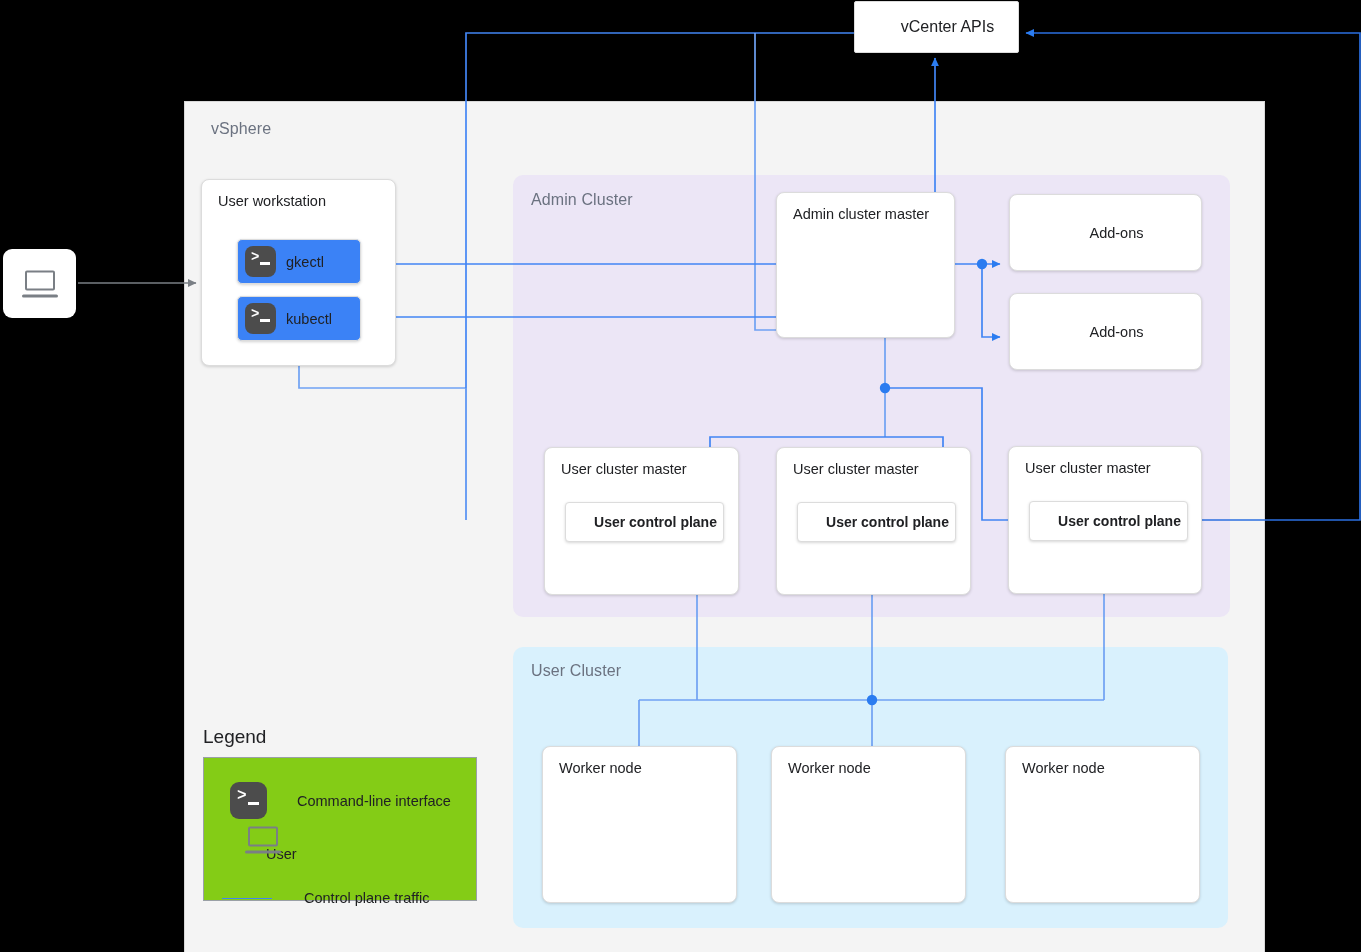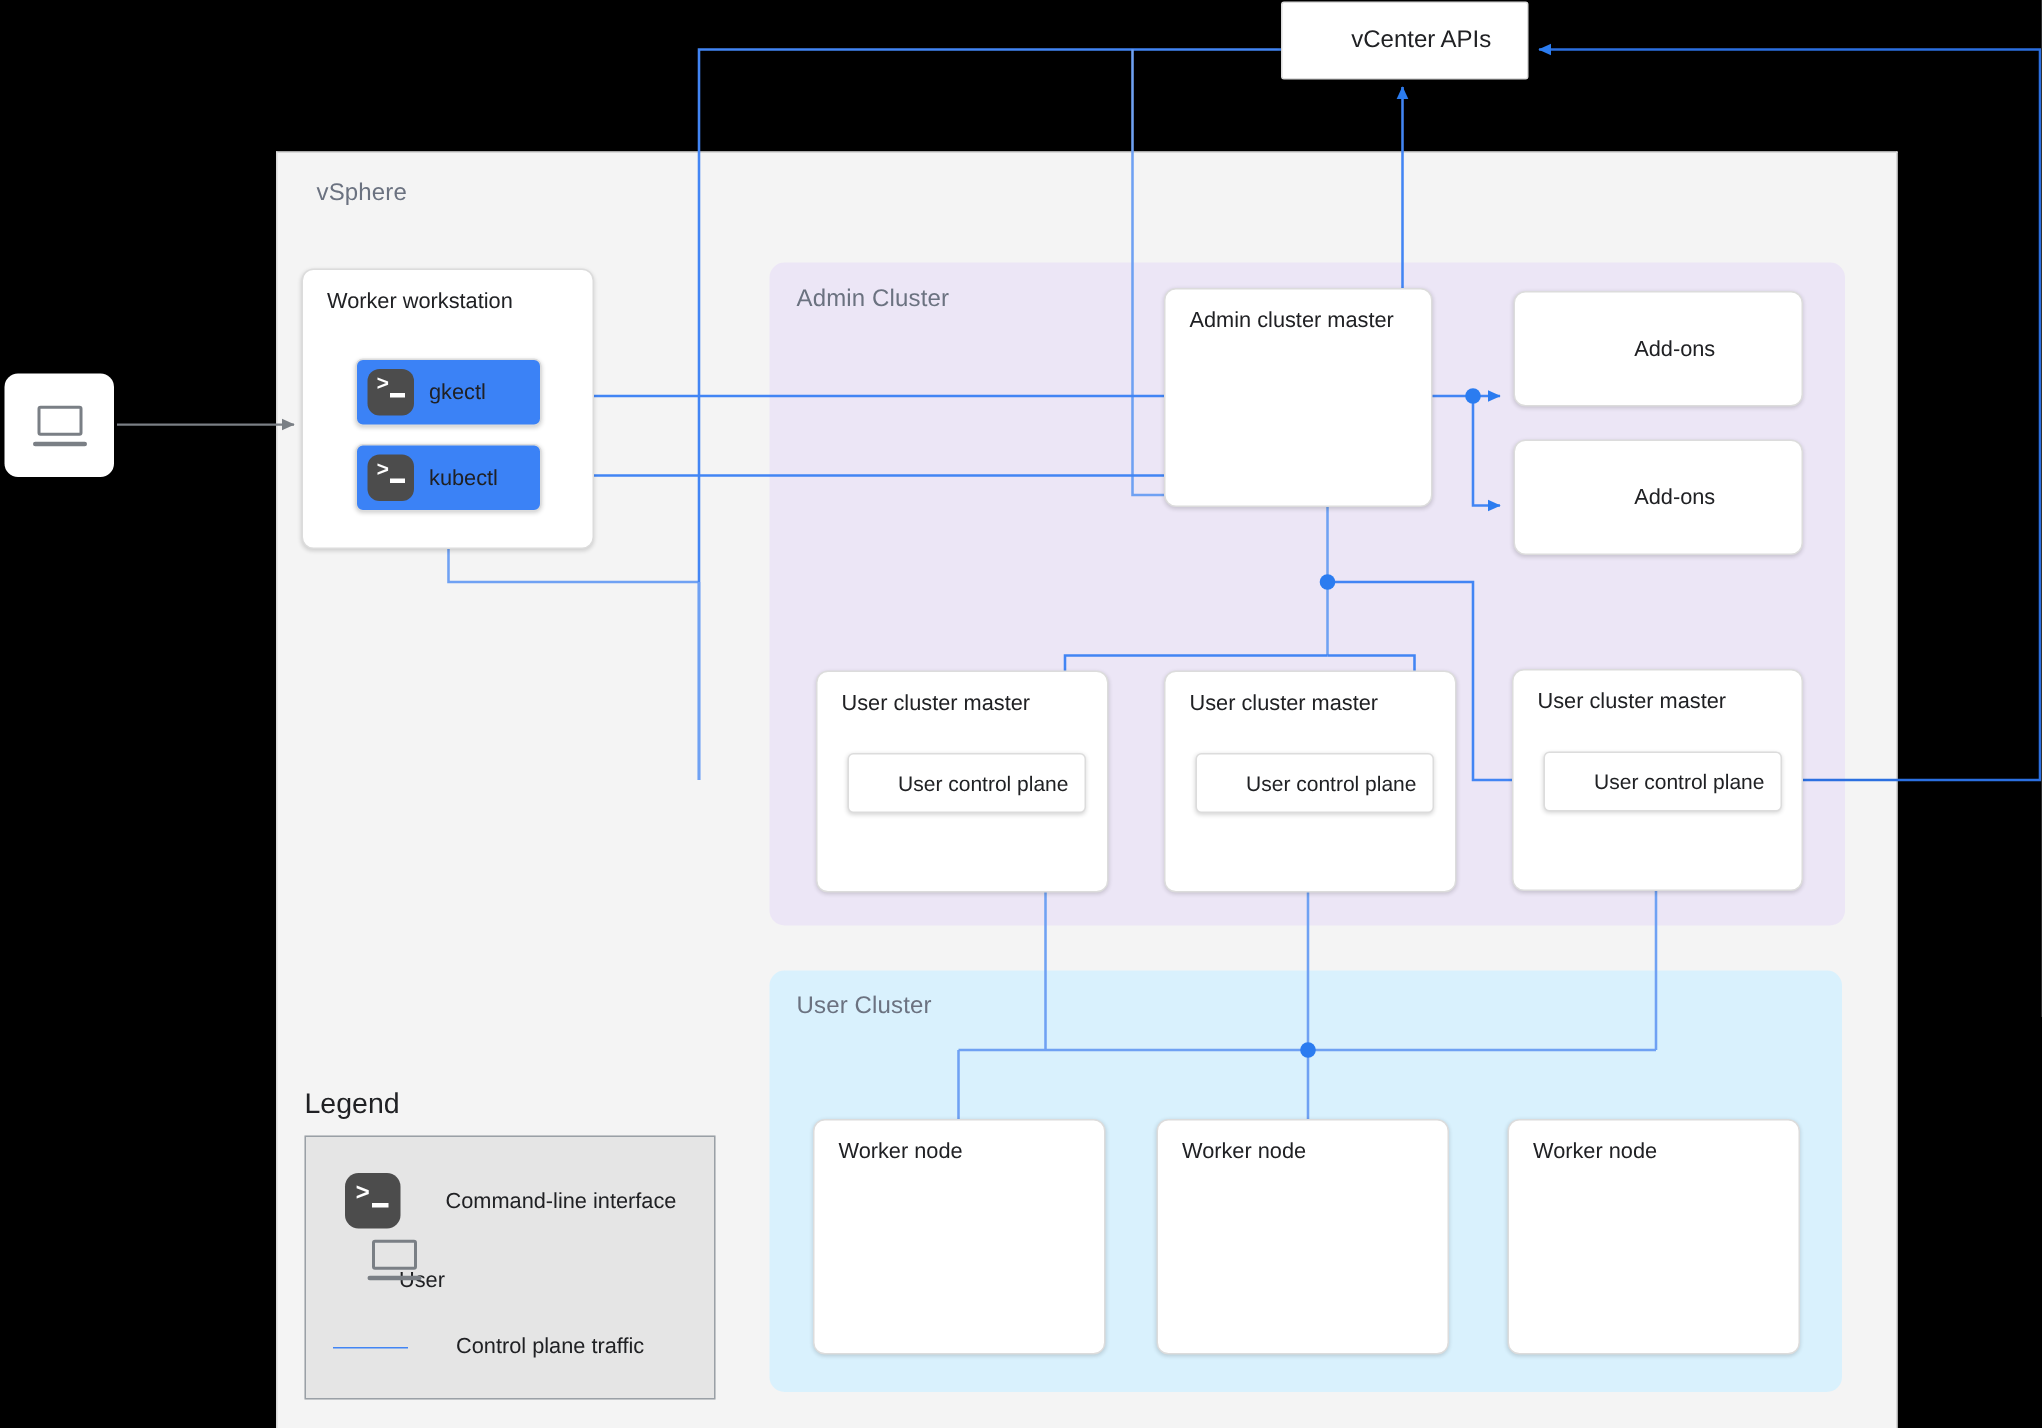--- a/index.html
+++ b/index.html
@@ -79,21 +79,21 @@
 
   .addon1 { left: 1009px; top: 194px; width: 193px; height: 77px; }
   .addon2 { left: 1009px; top: 293px; width: 193px; height: 77px; }
 
   .ucm1 { left: 544px; top: 447px; width: 195px; height: 148px; }
   .ucm2 { left: 776px; top: 447px; width: 195px; height: 148px; }
   .ucm3 { left: 1008px; top: 446px; width: 194px; height: 148px; }
   .ucp  { position: absolute; width: 157px; height: 38px; top: 54px; left: 20px;
           background:#fff; border:1px solid #dcdcdc; border-radius:4px;
           box-shadow: 0 1px 3px rgba(0,0,0,.16); }
-  .ucp .centered-label { font-size: 14px; }
+  .ucp .centered-label { font-size: 14px; font-weight: bold; }
 
   .worker1 { left: 542px; top: 746px; width: 195px; height: 157px; }
   .worker2 { left: 771px; top: 746px; width: 195px; height: 157px; }
   .worker3 { left: 1005px; top: 746px; width: 195px; height: 157px; }
 
   
   .cli-chip {
     position: absolute;
     width: 122px; height: 43px;
     background: #3b82f6;
@@ -142,22 +142,22 @@
     position: absolute; left: 0; bottom: 0;
     width: 36px; height: 2.6px; background: #7a7f85; border-radius: 2px;
   }
 
   
   .legend-title {
     left: 203px; top: 726px;
     font-size: 19px; color: #202124;
   }
   .legend-box {
-    left: 203px; top: 757px; width: 274px; height: 176px;
-    background: #e5e5e5; border: 1px solid #9aa0a6;
+    left: 203px; top: 757px; width: 274px; height: 144px;
+    background: #84cc16; border: 1px solid #9aa0a6;
   }
   .legend-row { position: absolute; display: flex; align-items: center; }
   .lr1 { left: 26px; top: 24px; }
   .lr2 { left: 26px; top: 82px; }
   .lr3 { left: 18px; top: 132px; }
   .legend-label {
     font-size: 14.5px; color: #202124; white-space: nowrap;
   }
   .lr1 .legend-label { margin-left: 30px; }
   .lr2 .legend-label { }
@@ -255,21 +255,21 @@
   </div>
 
   <div class="abs user-tile">
     <span class="laptop">
       <span class="screen"></span>
         <span class="base"></span>
     </span>
   </div>
 
   <div class="abs card admin-ws">
-    <span class="card-title">Worker workstation</span>
+    <span class="card-title">User workstation</span>
   </div>
   <div class="cli-chip chip-gkectl">
     <span class="term-icon"></span>
     <span class="chip-text">gkectl</span>
   </div>
   <div class="cli-chip chip-kubectl">
     <span class="term-icon"></span>
     <span class="chip-text">kubectl</span>
   </div>
 

